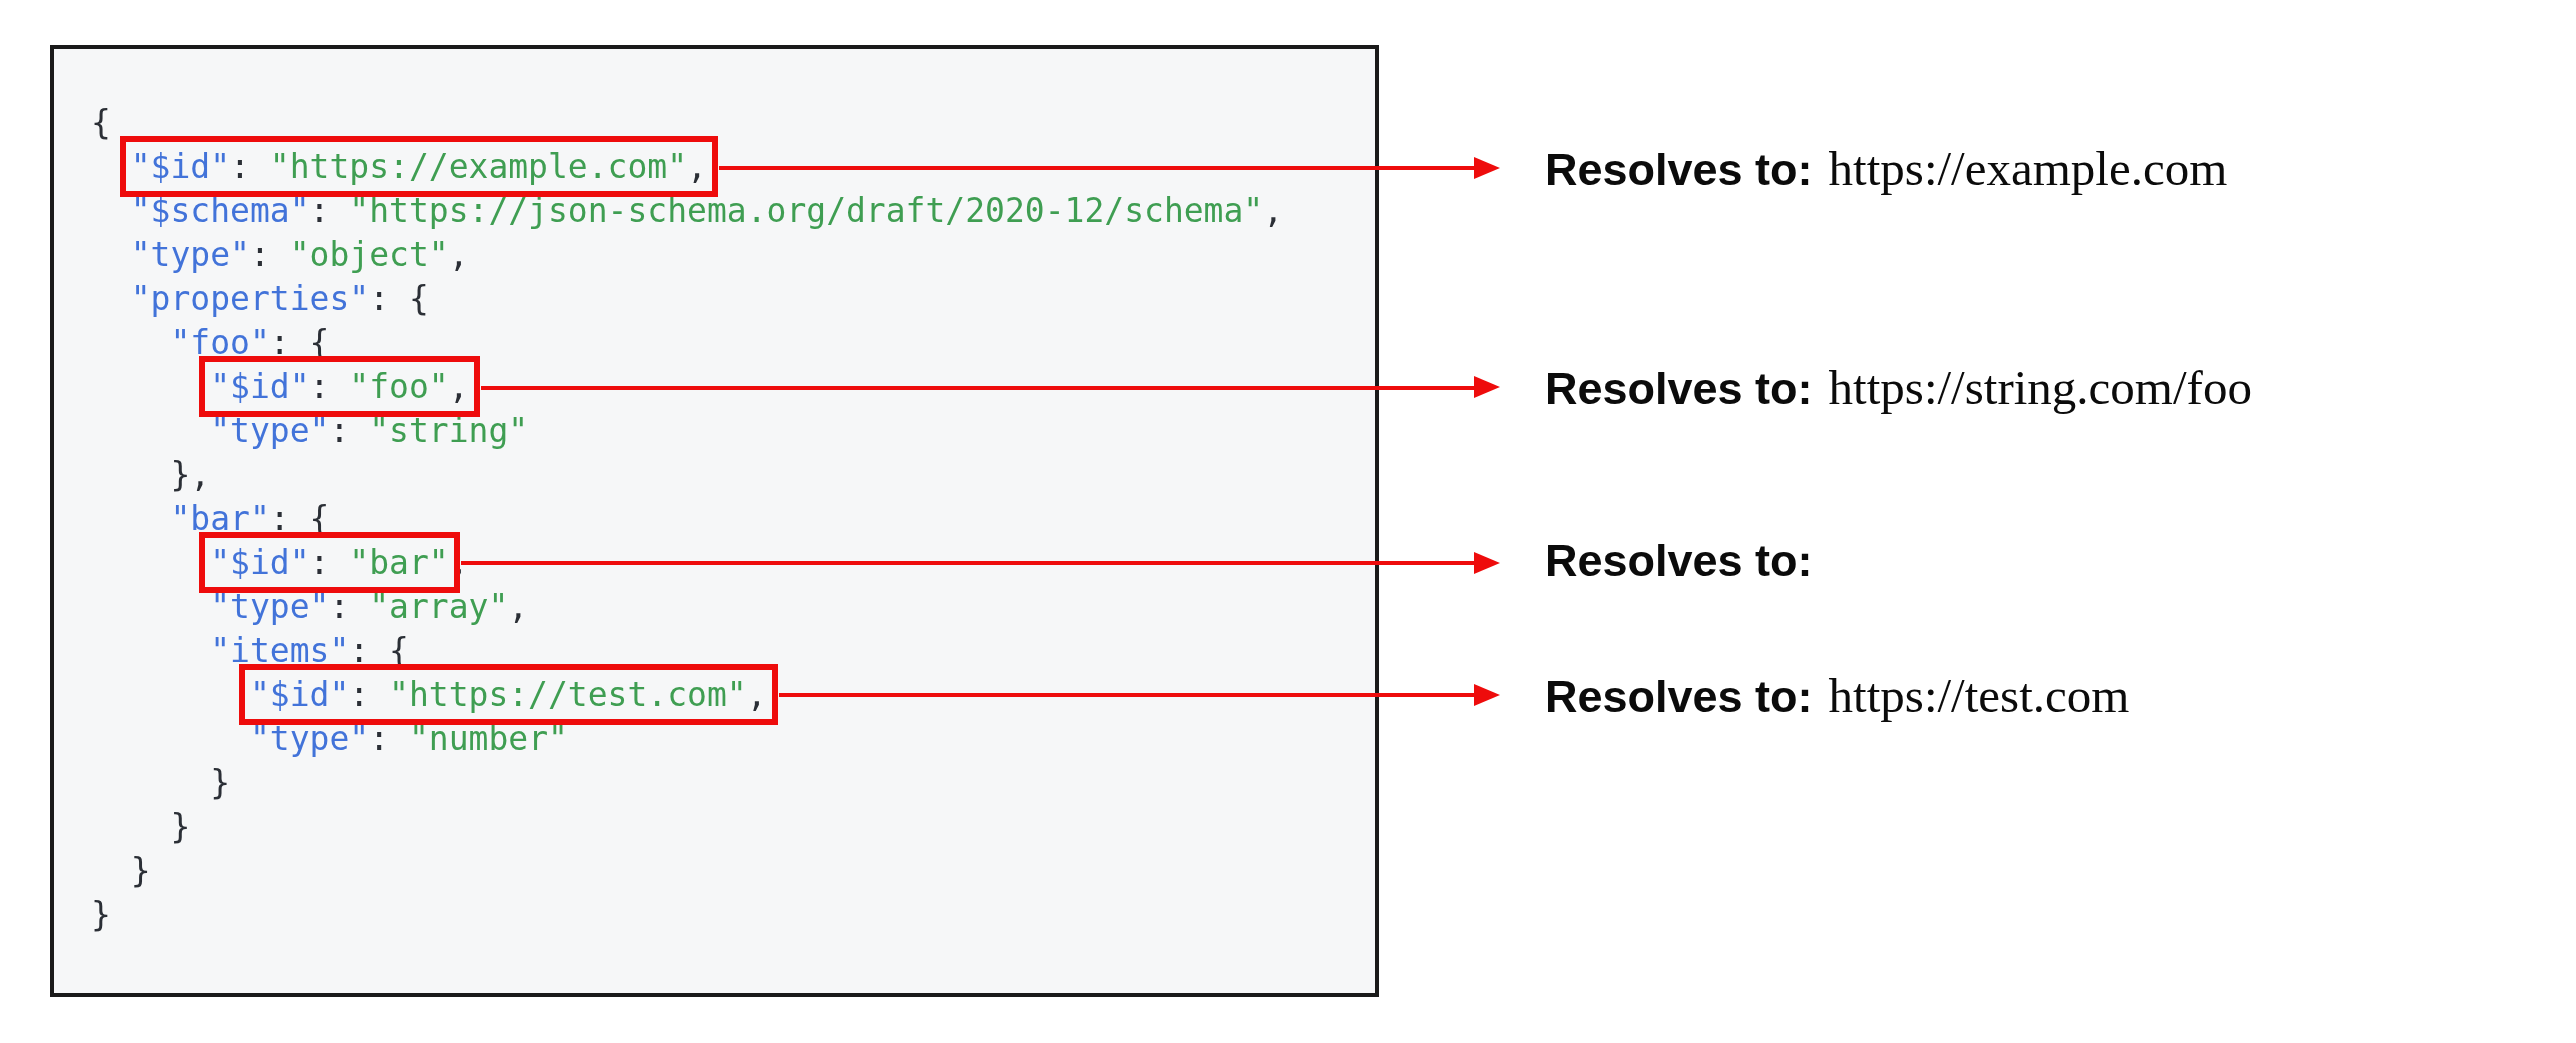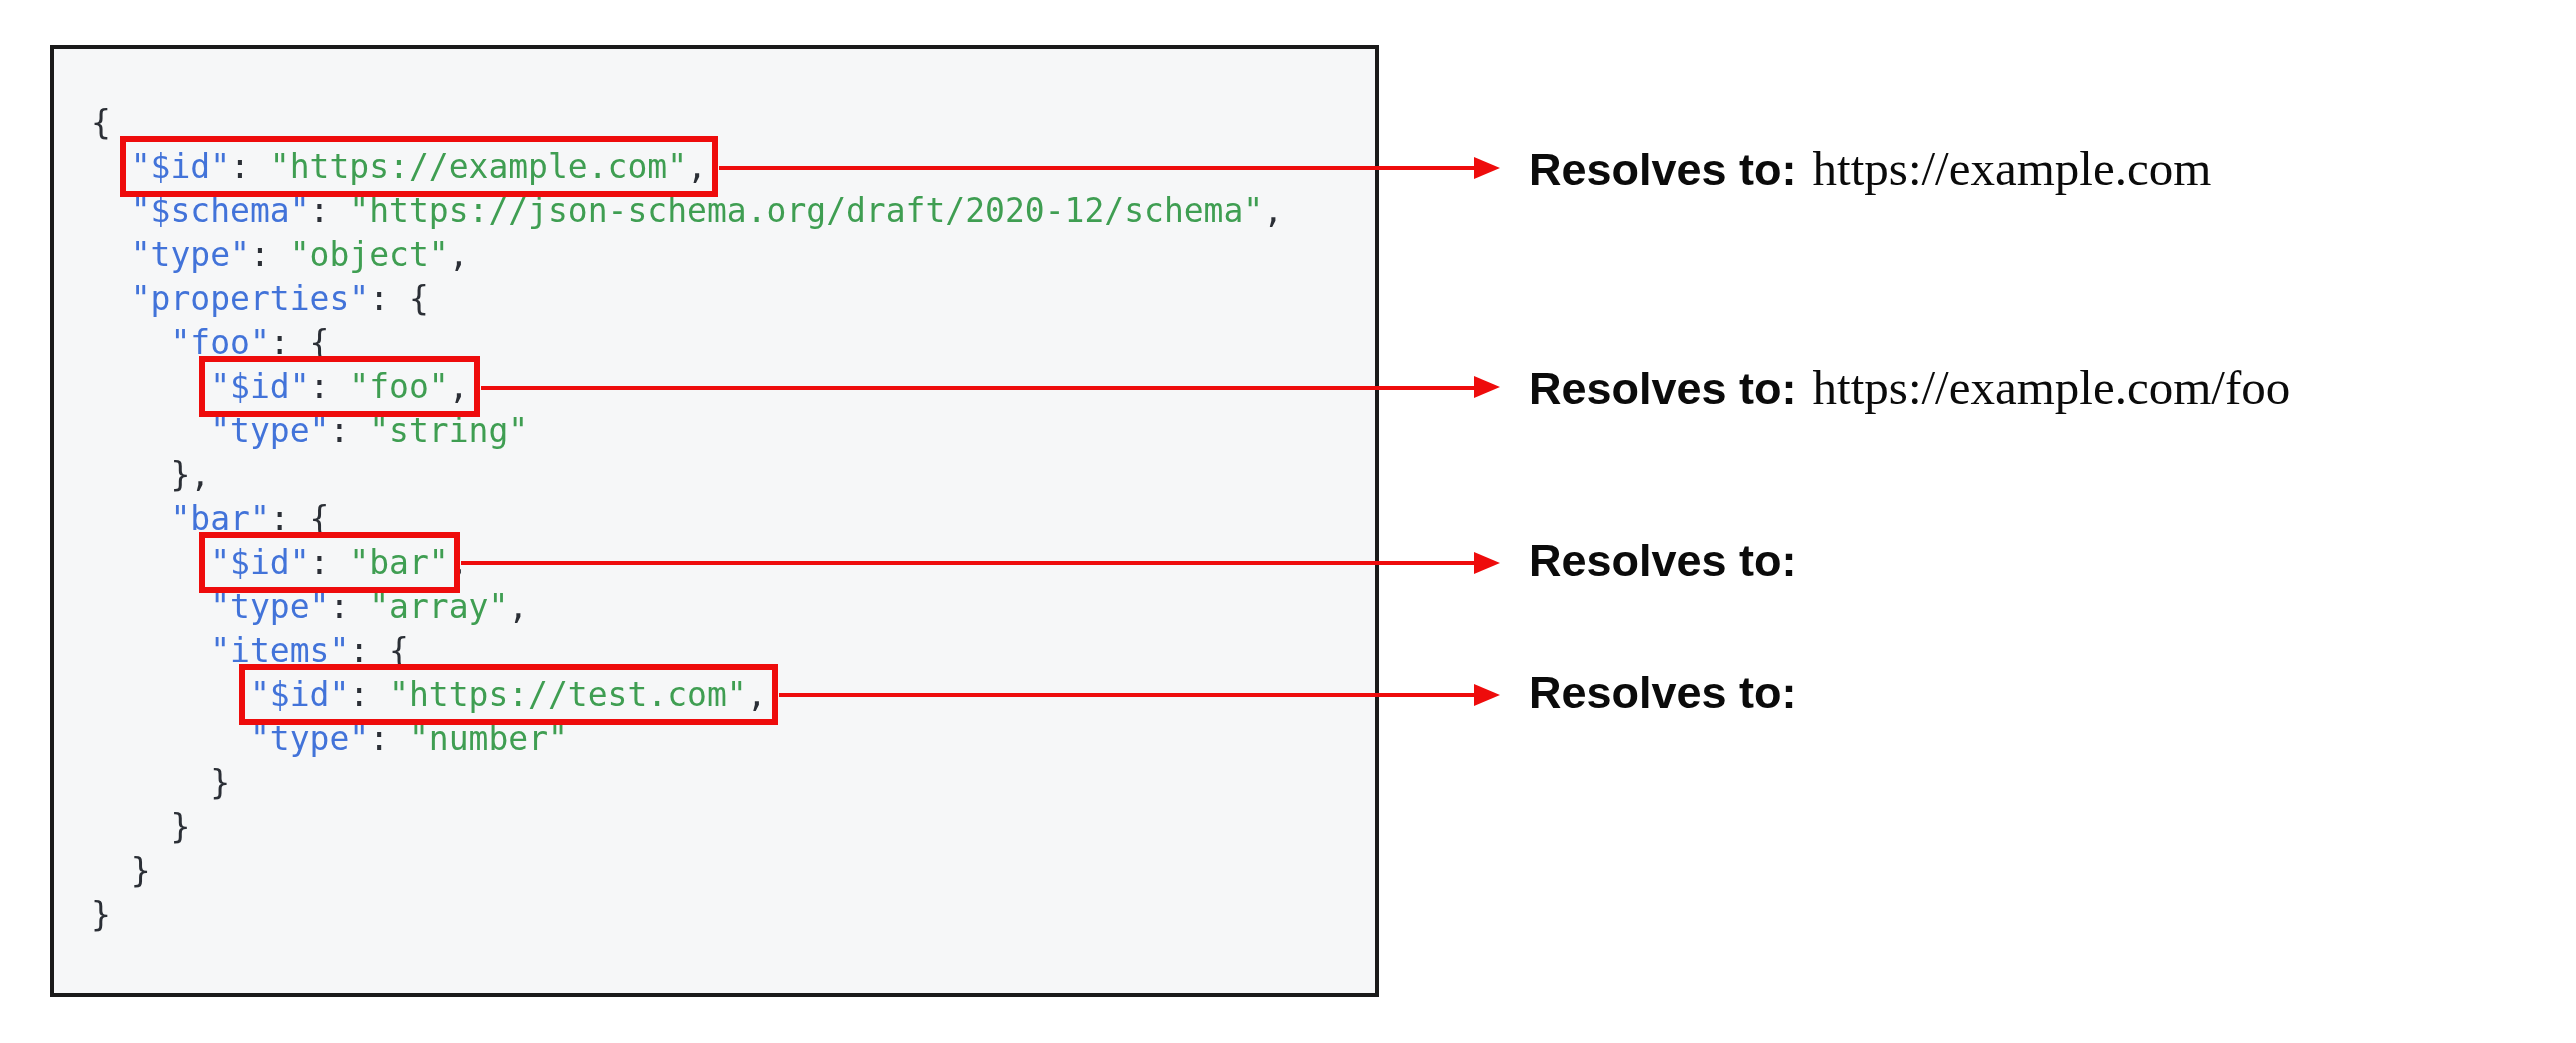--- a/index.html
+++ b/index.html
@@ -64,20 +64,21 @@
     display: flex;
     align-items: baseline;
     gap: 16px;
     white-space: nowrap;
   }
   .annotation .label {
     font-family: "Liberation Sans", sans-serif;
     font-weight: bold;
     font-size: 45px;
     color: var(--annotation-black);
+    margin-left: 16px;
   }
   .annotation .url {
     font-family: Liberation Serif, serif;
     font-size: 49px;
     color: var(--annotation-black);
   }
 </style>
 </head>
 <body>
 
@@ -86,27 +87,28 @@
   <div id="codebox">
     <pre id="codepre"><div class="code-line"><span class="tok-p">{</span></div><div class="code-line"><span class="tok-p">  </span><span class="idbox"><span class="tok-k">"$id"</span><span class="tok-p">: </span><span class="tok-s">"https://example.com"</span><span class="tok-p">,</span></span></div><div class="code-line"><span class="tok-p">  </span><span class="tok-k">"$schema"</span><span class="tok-p">: </span><span class="tok-s">"https://json-schema.org/draft/2020-12/schema"</span><span class="tok-p">,</span></div><div class="code-line"><span class="tok-p">  </span><span class="tok-k">"type"</span><span class="tok-p">: </span><span class="tok-s">"object"</span><span class="tok-p">,</span></div><div class="code-line"><span class="tok-p">  </span><span class="tok-k">"properties"</span><span class="tok-p">: {</span></div><div class="code-line"><span class="tok-p">    </span><span class="tok-k">"foo"</span><span class="tok-p">: {</span></div><div class="code-line"><span class="tok-p">      </span><span class="idbox"><span class="tok-k">"$id"</span><span class="tok-p">: </span><span class="tok-s">"foo"</span><span class="tok-p">,</span></span></div><div class="code-line"><span class="tok-p">      </span><span class="tok-k">"type"</span><span class="tok-p">: </span><span class="tok-s">"string"</span></div><div class="code-line"><span class="tok-p">    },</span></div><div class="code-line"><span class="tok-p">    </span><span class="tok-k">"bar"</span><span class="tok-p">: {</span></div><div class="code-line"><span class="tok-p">      </span><span class="idbox"><span class="tok-k">"$id"</span><span class="tok-p">: </span><span class="tok-s">"bar"</span></span><span class="tok-p">,</span></div><div class="code-line"><span class="tok-p">      </span><span class="tok-k">"type"</span><span class="tok-p">: </span><span class="tok-s">"array"</span><span class="tok-p">,</span></div><div class="code-line"><span class="tok-p">      </span><span class="tok-k">"items"</span><span class="tok-p">: {</span></div><div class="code-line"><span class="tok-p">        </span><span class="idbox"><span class="tok-k">"$id"</span><span class="tok-p">: </span><span class="tok-s">"https://test.com"</span><span class="tok-p">,</span></span></div><div class="code-line"><span class="tok-p">        </span><span class="tok-k">"type"</span><span class="tok-p">: </span><span class="tok-s">"number"</span></div><div class="code-line"><span class="tok-p">      }</span></div><div class="code-line"><span class="tok-p">    }</span></div><div class="code-line"><span class="tok-p">  }</span></div><div class="code-line"><span class="tok-p">}</span></div></pre>
   </div>
 
   <div class="annotation" style="left: 1529px; top: 140px;">
     <span class="label">Resolves to:</span>
     <span class="url">https://example.com</span>
   </div>
   <div class="annotation" style="left: 1529px; top: 359px;">
     <span class="label">Resolves to:</span>
-    <span class="url">https://example.com/foo</span>
+    <span class="url">https://string.com/foo</span>
   </div>
   <div class="annotation" style="left: 1529px; top: 535px;">
     <span class="label">Resolves to:</span>
   </div>
   <div class="annotation" style="left: 1529px; top: 667px;">
     <span class="label">Resolves to:</span>
+    <span class="url">https://test.com</span>
   </div>
 
 <div class="arrow-line" style="left: 719px; top: 166px; width: 757px;"></div>
     <div class="arrow-head" style="left: 1474px; top: 157px;"></div>
     <div class="arrow-line" style="left: 481px; top: 386px; width: 995px;"></div>
     <div class="arrow-head" style="left: 1474px; top: 376px;"></div>
     <div class="arrow-line" style="left: 461px; top: 561px; width: 1015px;"></div>
     <div class="arrow-head" style="left: 1474px; top: 552px;"></div>
     <div class="arrow-line" style="left: 779px; top: 693px; width: 698px;"></div>
     <div class="arrow-head" style="left: 1474px; top: 684px;"></div>

